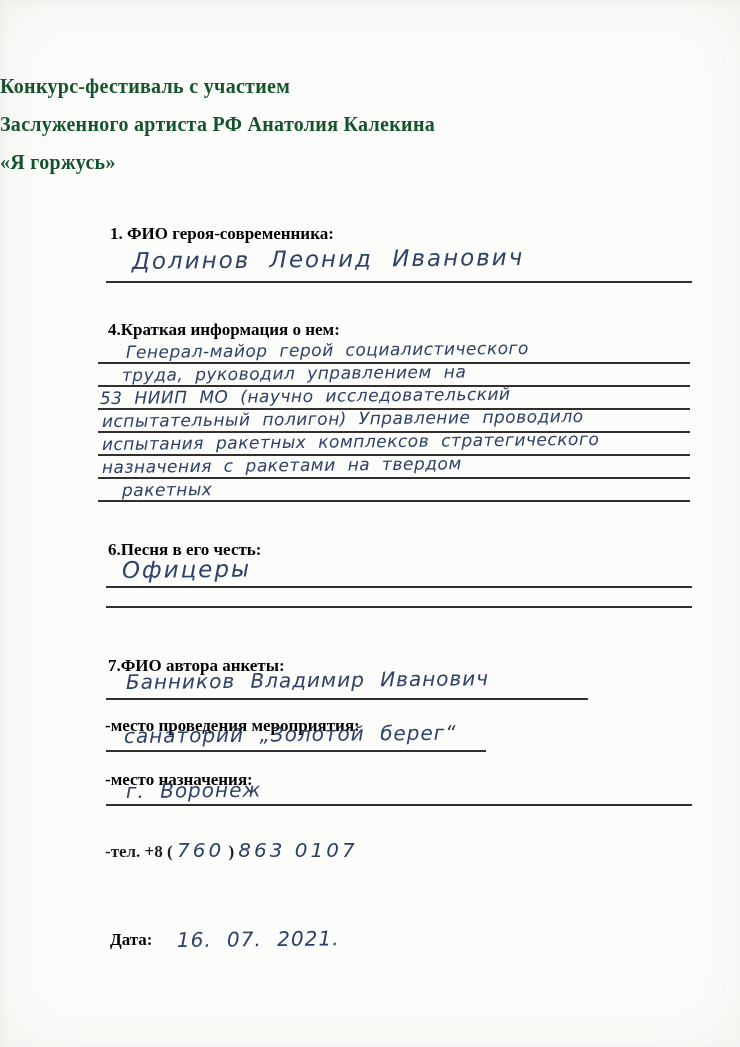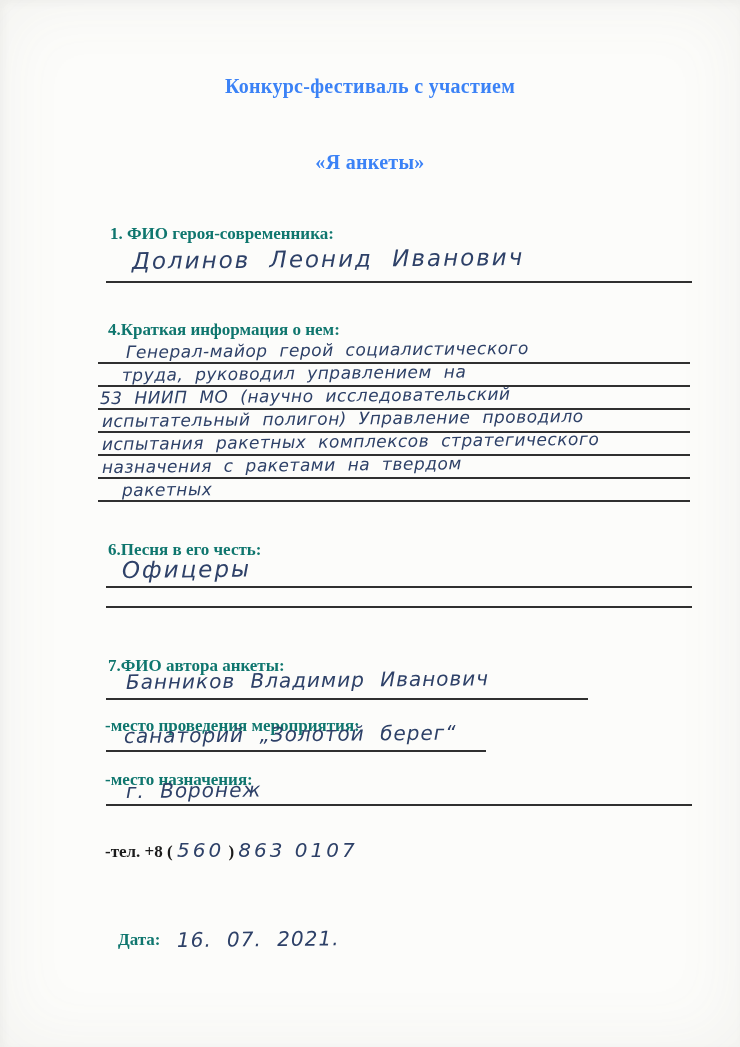--- a/index.html
+++ b/index.html
@@ -11,29 +11,28 @@
     font-family:"Liberation Serif", serif;
   }
   .page::after{
     content:"";
     position:absolute;inset:0;
     box-shadow: inset 0 0 70px rgba(110,110,105,0.07), inset 3px 3px 8px rgba(120,120,115,0.06);
     pointer-events:none;
   }
   .hdr{
     position:absolute;left:0;width:100%;
-    text-align:center;
     font-weight:bold;font-size:20px;
     letter-spacing:0.3px;
-    color:#3b82f6;
+    color:#14532d;
   }
   .lbl{
     position:absolute;
     font-weight:bold;font-size:17px;
-    color:#0f766e;
+    color:#000000;
     white-space:nowrap;
   }
   .rule{
     position:absolute;height:0;
     border-bottom:2px solid #303030;
   }
   .hw{
     position:absolute;
     font-family:"DejaVu Sans", sans-serif;
     font-style:italic;
@@ -56,21 +55,22 @@
     font-size:20px;color:#2e4168;
     letter-spacing:3px;
   }
 </style>
 </head>
 <body>
 
 <div class="page">
 
   <div class="hdr" style="top:75px">Конкурс-фестиваль с участием</div>
-  <div class="hdr" style="top:151px">«Я анкеты»</div>
+  <div class="hdr" style="top:113px">Заслуженного артиста РФ Анатолия Калекина</div>
+  <div class="hdr" style="top:151px">«Я горжусь»</div>
 
   <div class="lbl" style="left:110px;top:224px">1. ФИО героя-современника:</div>
   <div class="hw hw-lg" style="left:132px;top:248px">Долинов Леонид Иванович</div>
   <div class="rule" style="left:106px;top:281px;width:586px"></div>
 
   <div class="lbl" style="left:108px;top:320px">4.Краткая информация о нем:</div>
   <div class="hw hw-sm" style="left:126px;top:342px">Генерал-майор герой социалистического</div>
   <div class="rule" style="left:98px;top:362px;width:592px"></div>
   <div class="hw hw-sm" style="left:122px;top:365px">труда, руководил управлением на</div>
   <div class="rule" style="left:98px;top:385px;width:592px"></div>
@@ -97,21 +97,21 @@
   <div class="lbl" style="left:105px;top:716px">-место проведения мероприятия:</div>
   <div class="hw hw-md" style="left:124px;top:724px">санаторий „Золотой берег“</div>
   <div class="rule" style="left:106px;top:750px;width:380px"></div>
 
   <div class="lbl" style="left:105px;top:770px">-место назначения:</div>
   <div class="hw hw-md" style="left:126px;top:779px">г. Воронеж</div>
   <div class="rule" style="left:106px;top:804px;width:586px"></div>
 
   <div class="phone-row" style="left:105px;top:838px">
     <span>-тел. +8 (</span>
-    <span class="hw-inline">560</span>
+    <span class="hw-inline">760</span>
     <span>)</span>
     <span class="hw-inline">863 0107</span>
   </div>
 
-  <div class="lbl" style="left:118px;top:930px">Дата:</div>
+  <div class="lbl" style="left:110px;top:930px">Дата:</div>
   <div class="hw hw-md" style="left:177px;top:928px">16. 07. 2021.</div>
 
 </div>
 
 </body></html>

